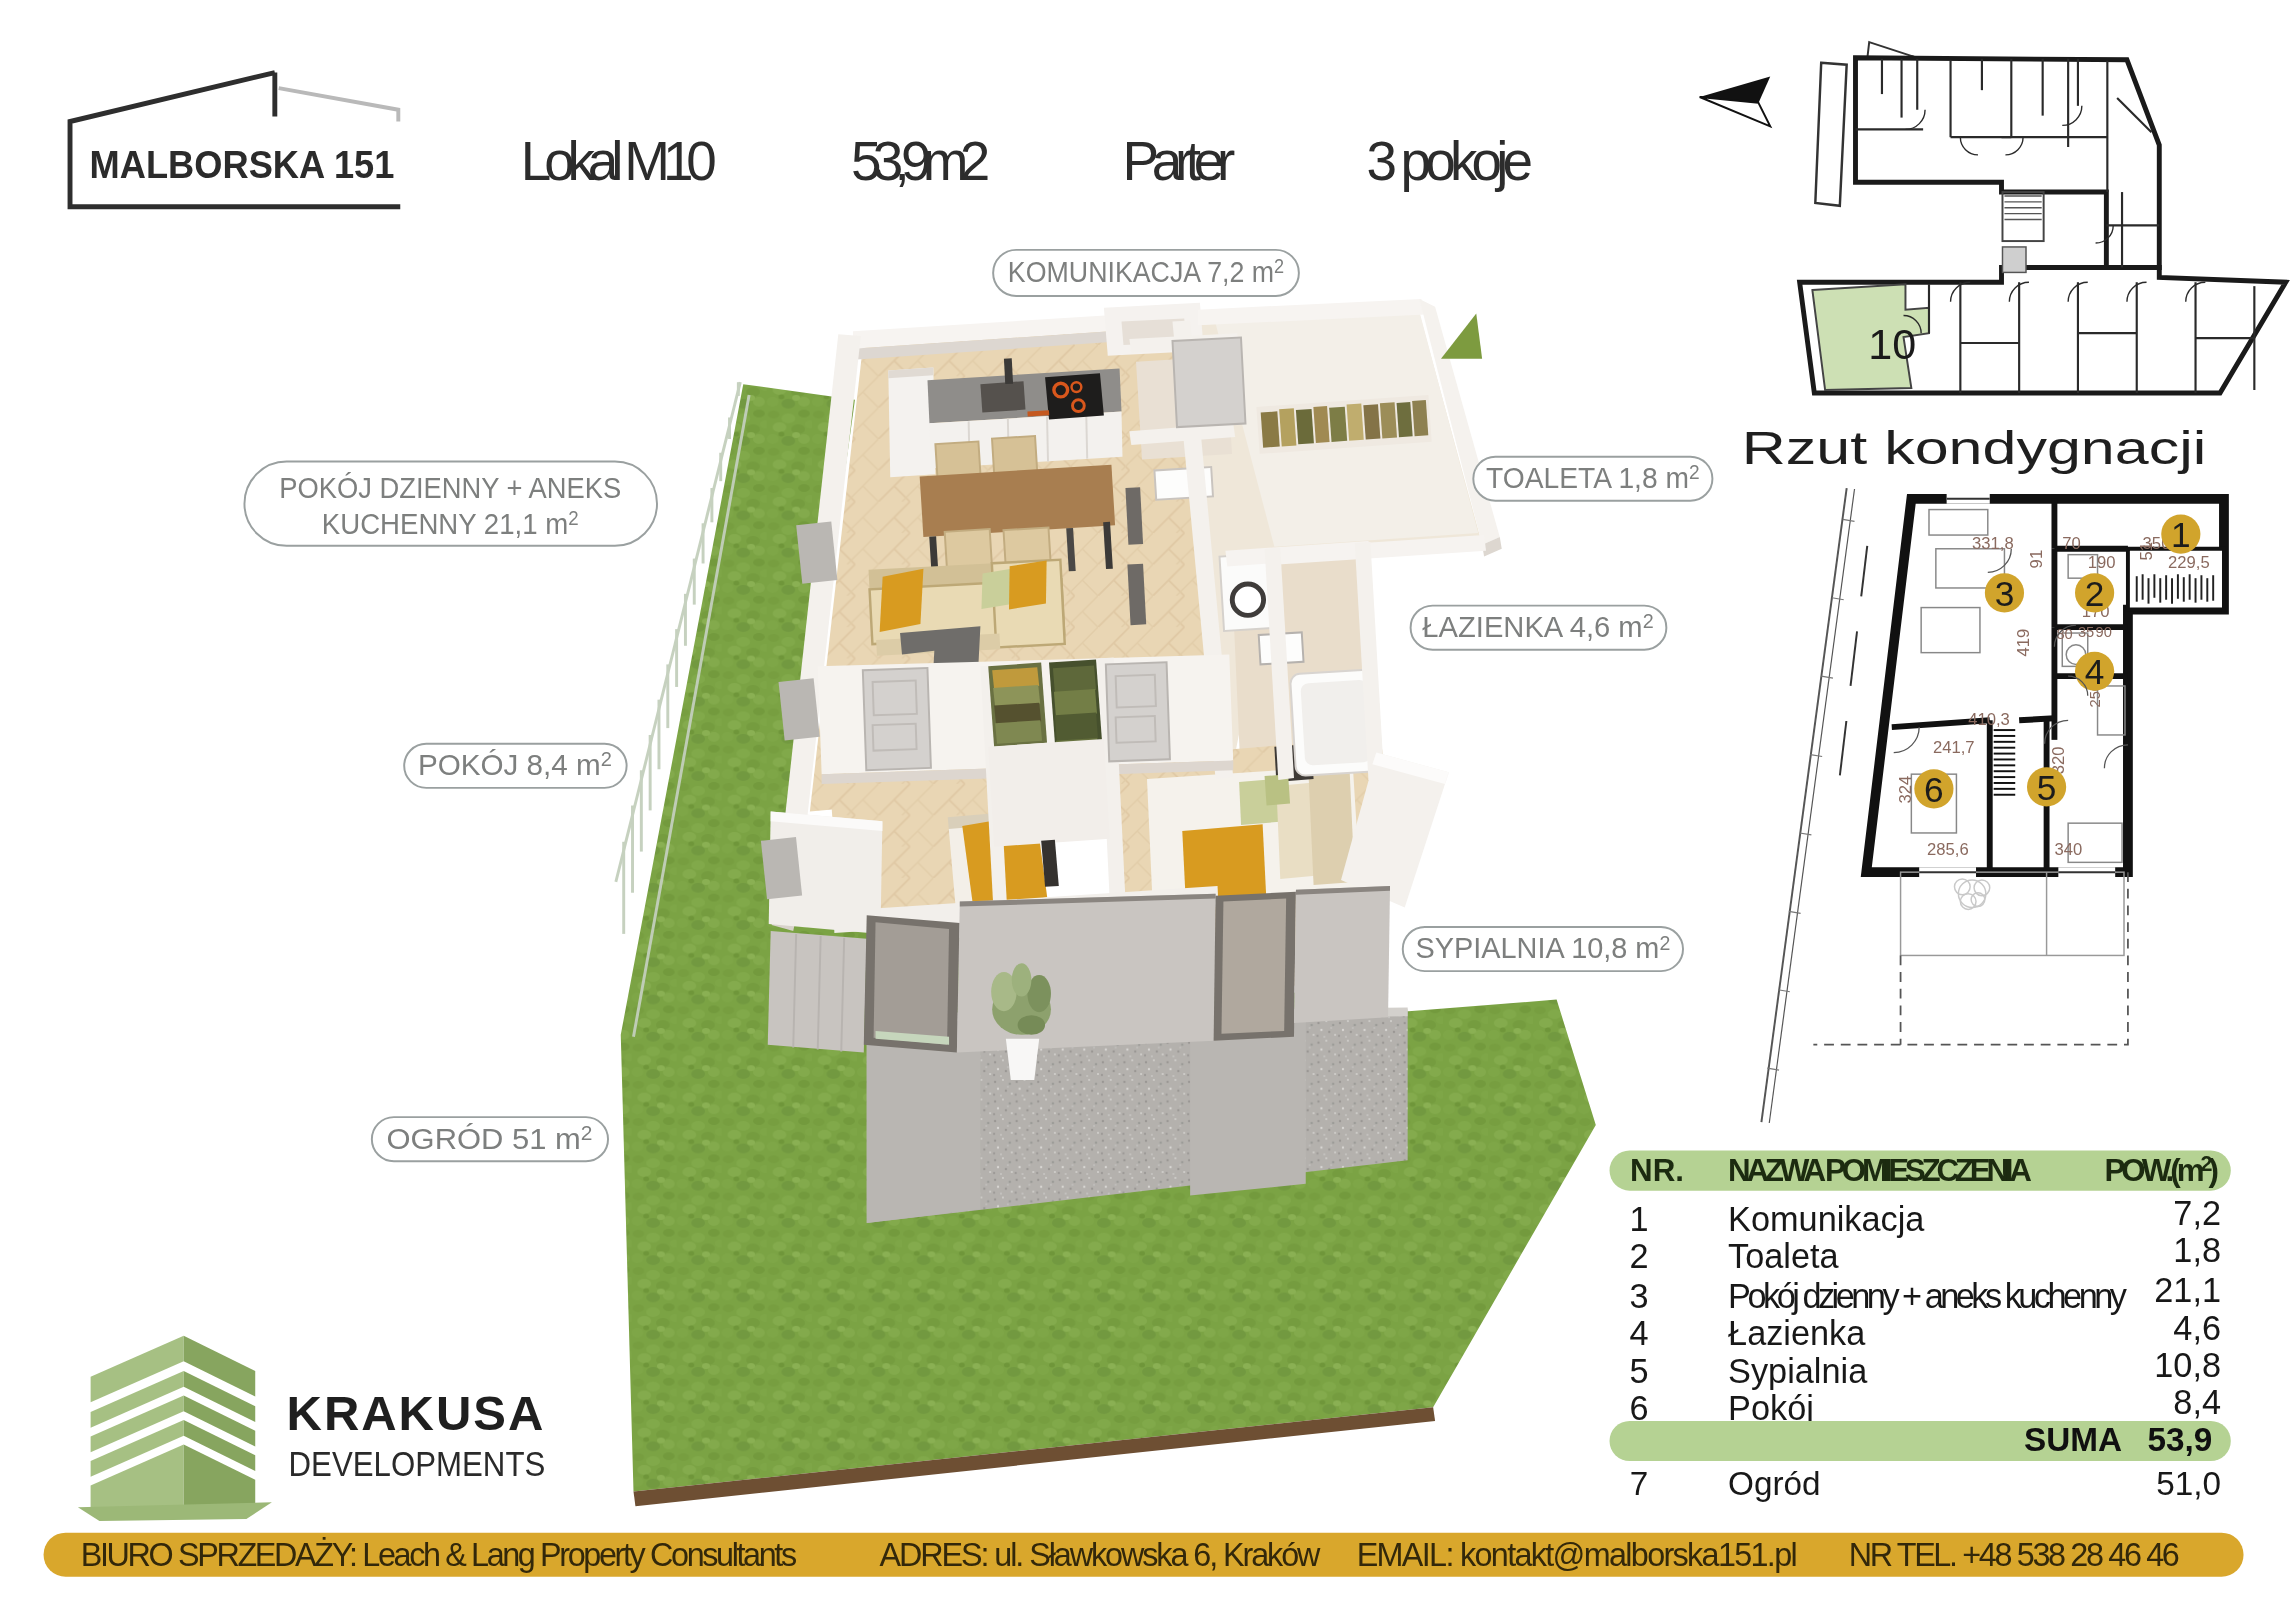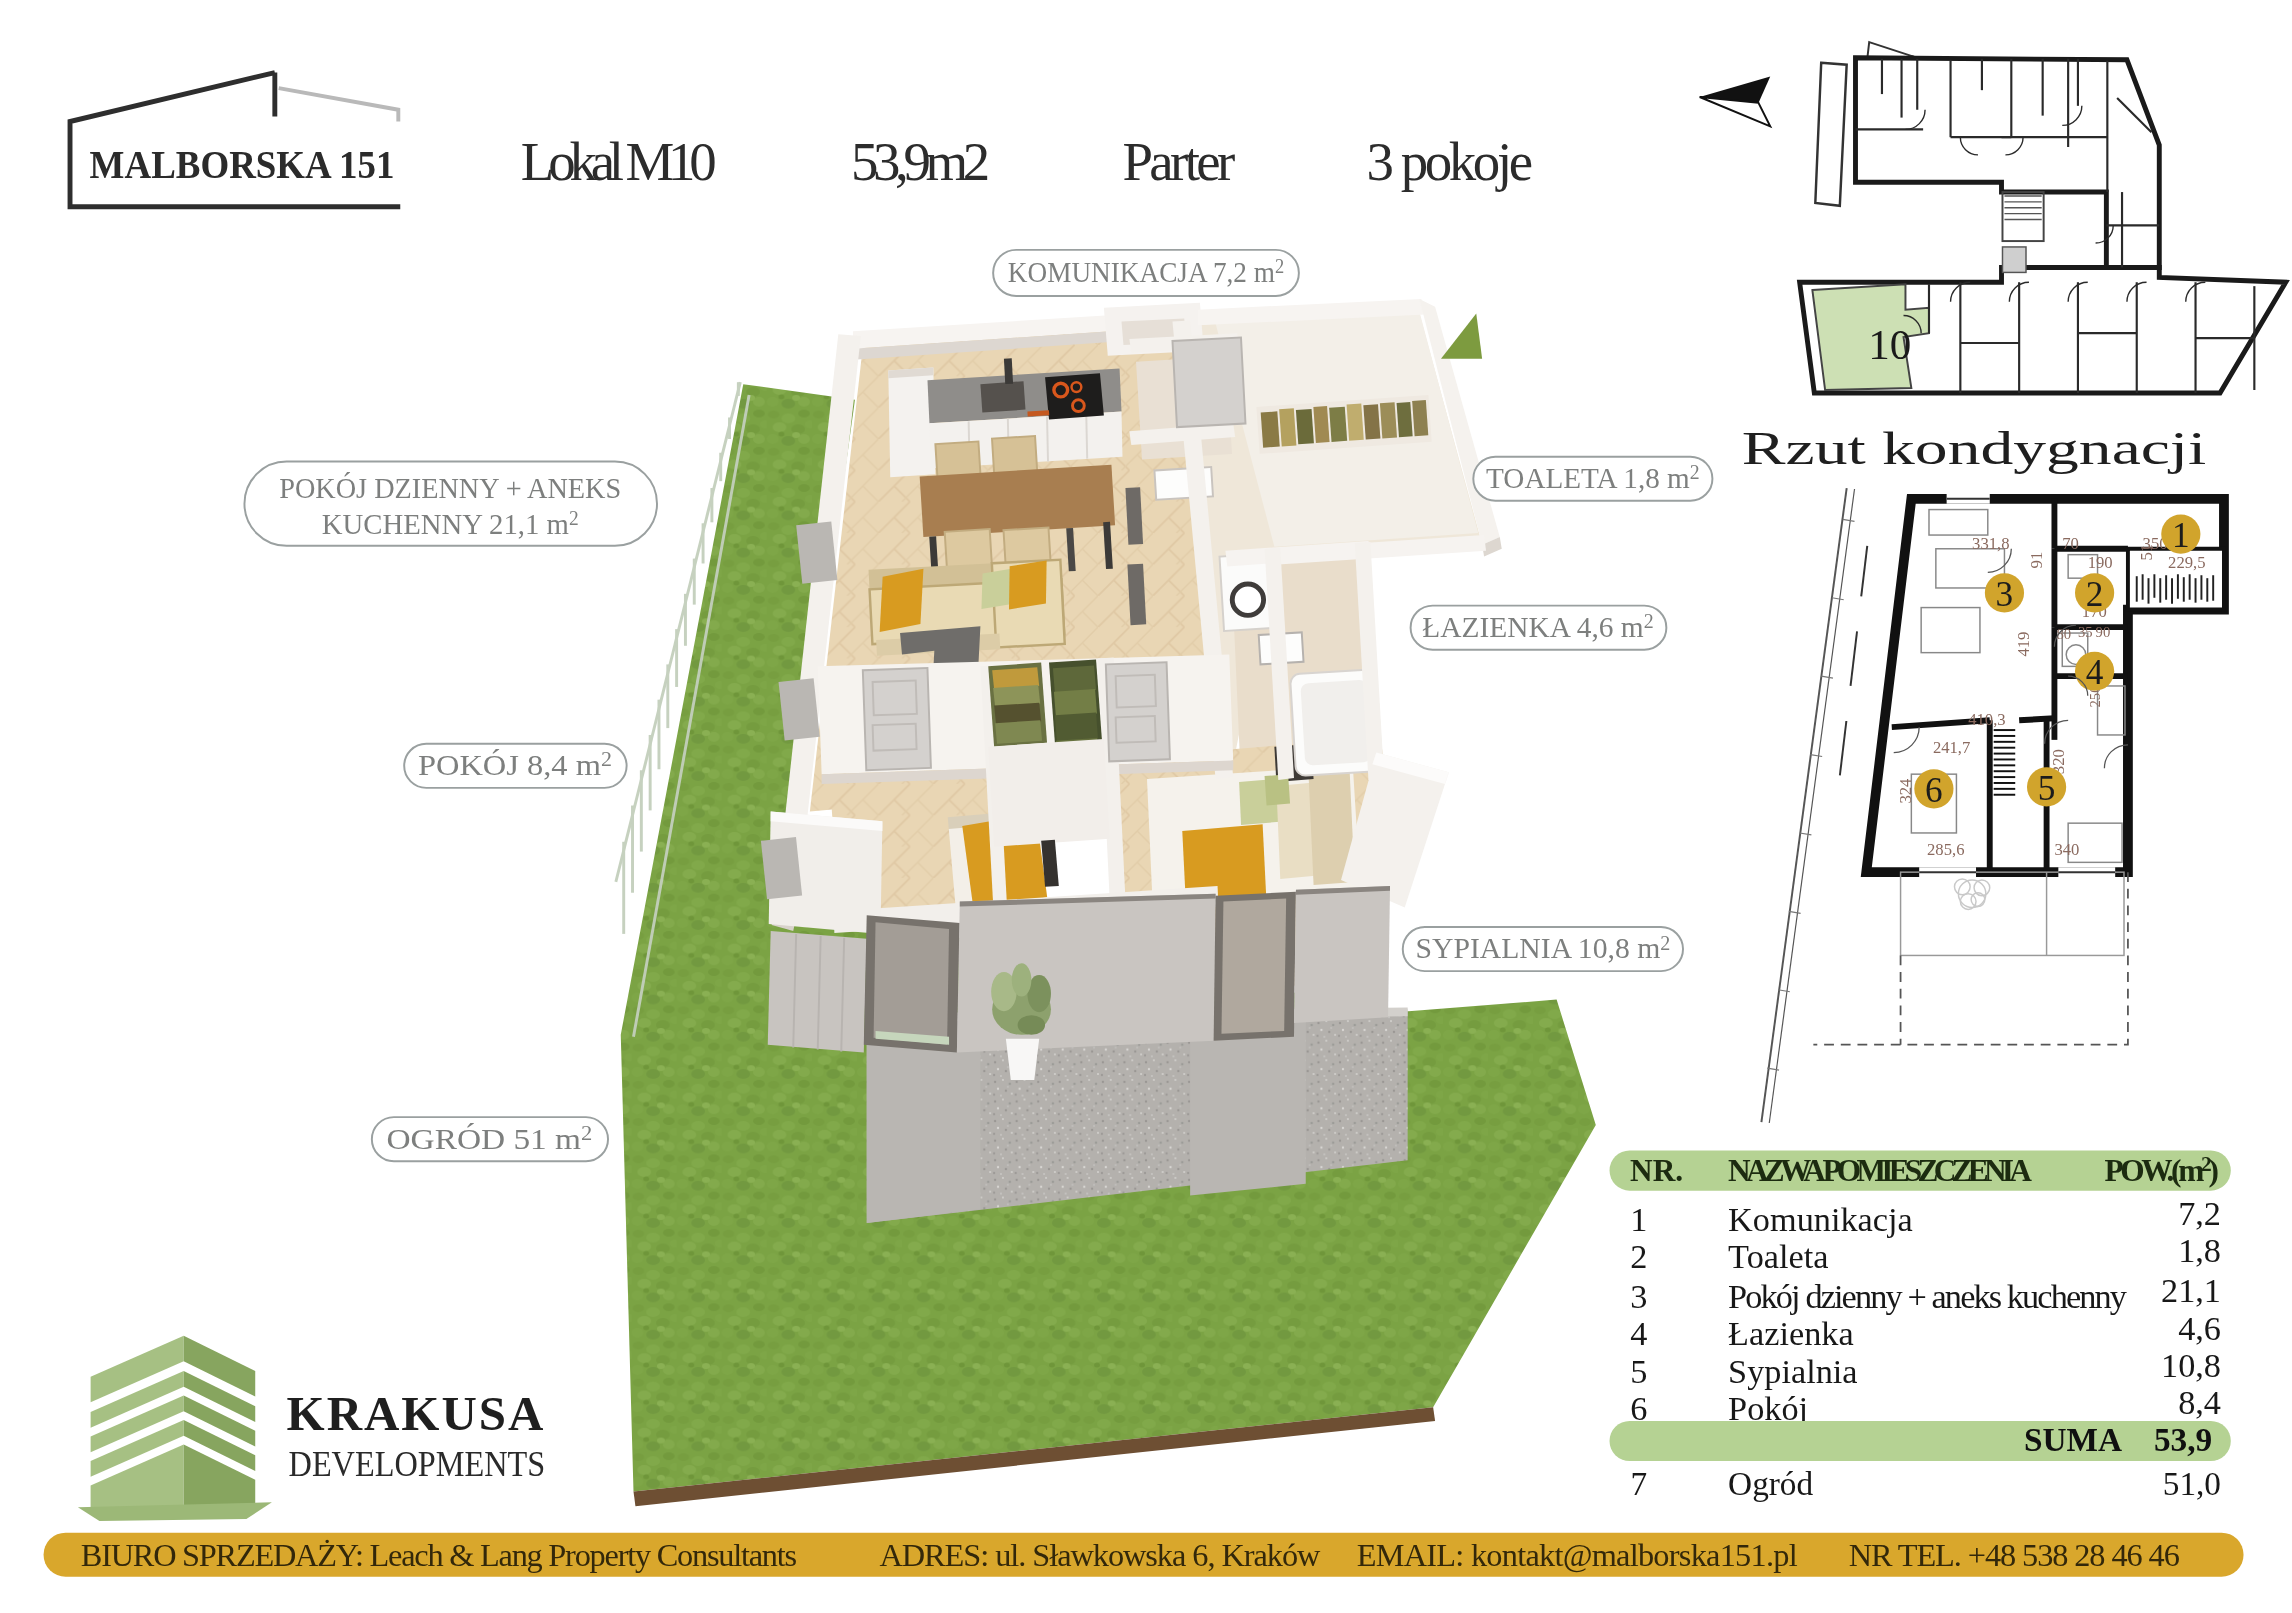--- a/index.html
+++ b/index.html
@@ -1,16 +1,16 @@
 <!DOCTYPE html>
 <html><head>
 <meta charset="utf-8">
 <style>
 html,body{margin:0;padding:0;background:#ffffff;}
-#page{position:relative;width:2293px;height:1613px;overflow:hidden;font-family:Liberation Serif, serif;}
+#page{position:relative;width:2293px;height:1613px;overflow:hidden;font-family:Liberation Sans, sans-serif;}
 svg{position:absolute;left:0;top:0;}
 </style>
 </head>
 <body>
 <div id="page">
 <svg width="2293" height="1613" viewBox="0 0 2339 1646">
 <defs>
 <pattern id="grassTex" width="46" height="38" patternUnits="userSpaceOnUse">
   <rect width="46" height="38" fill="#7ba344"></rect>
   <ellipse cx="7" cy="5" rx="6" ry="4" fill="#779e40"></ellipse>

